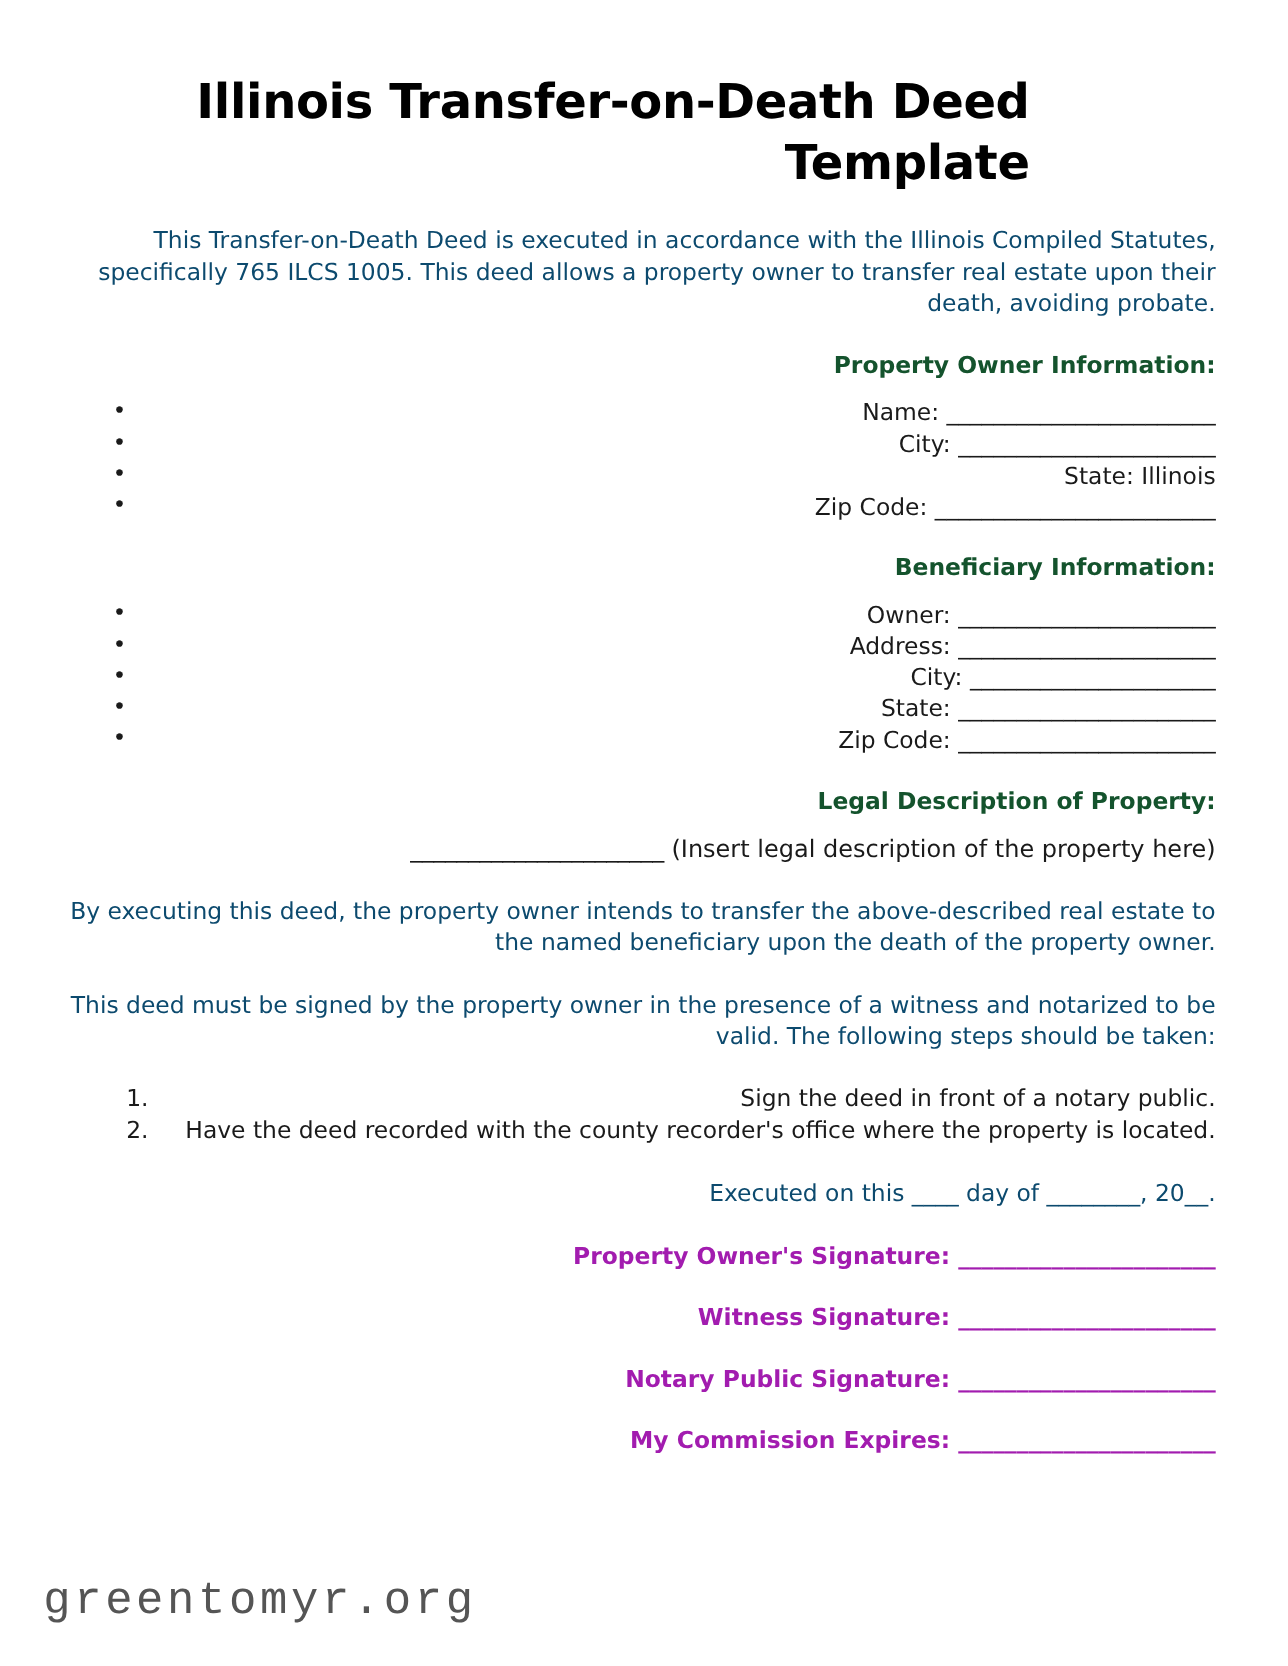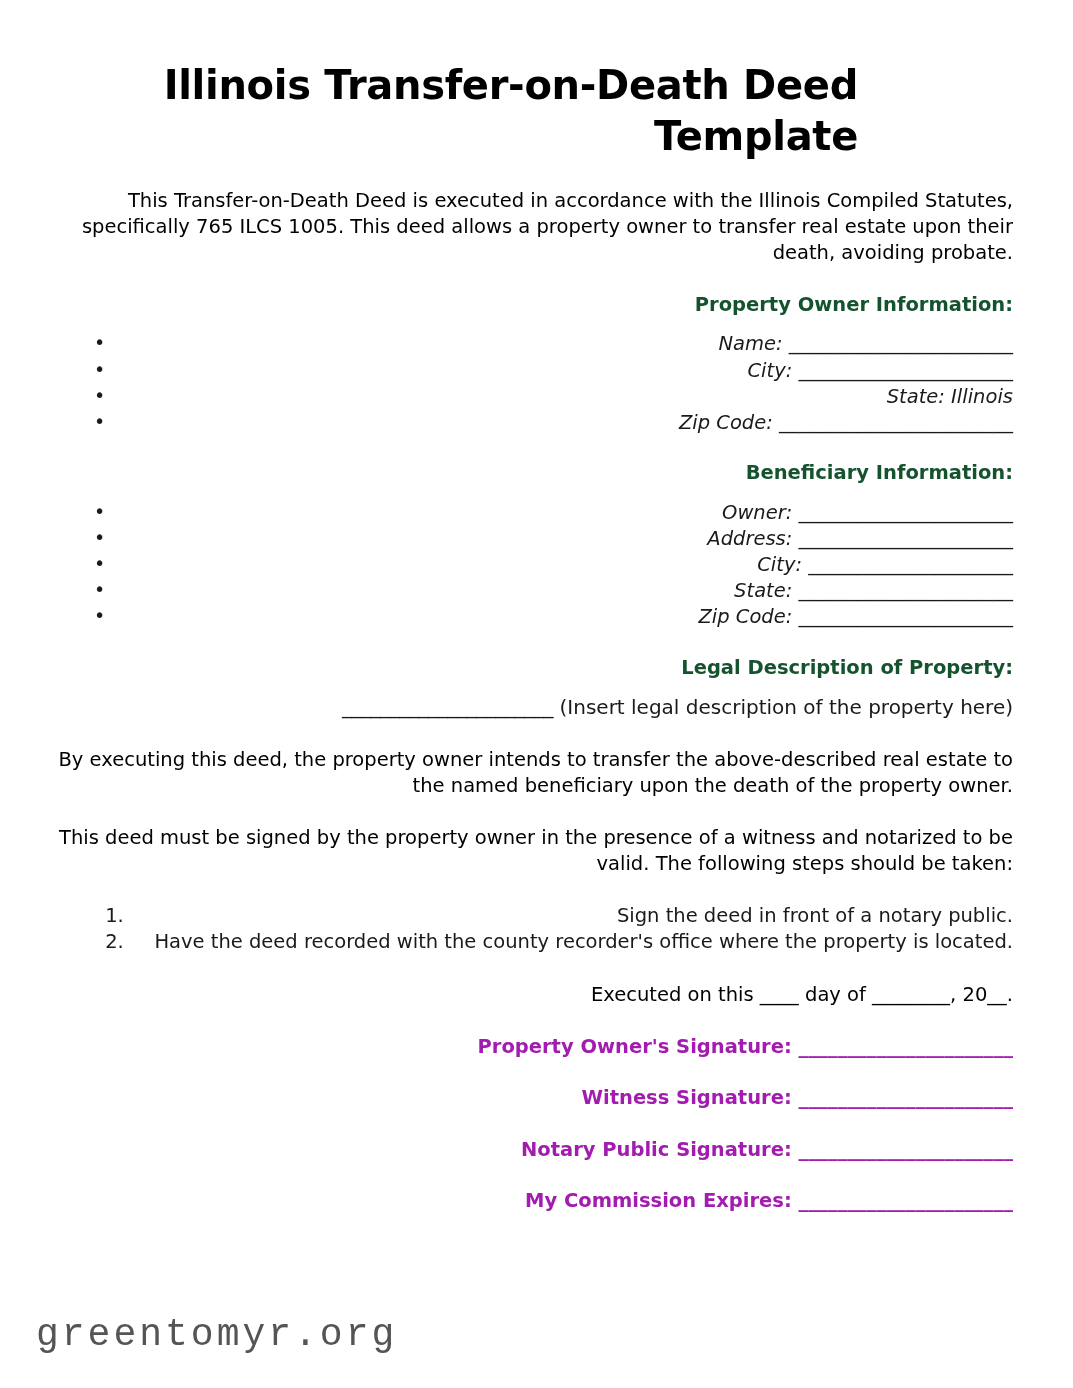--- a/index.html
+++ b/index.html
@@ -31,34 +31,33 @@
     letter-spacing: -0.3px;
     margin: 0 0 26px 0;
     max-width: 800px;
     color: #000;
   }
   p.body-para {
     font-size: 19.5px;
     line-height: 1.34;
     margin: 0 0 26px 0;
     max-width: 955px;
-    color: #000000;
+    color: #0c4a6e;
   }
   h2.section-head {
     font-size: 19.5px;
     font-weight: bold;
     line-height: 1.3;
     margin: 0 0 14px 0;
     color: #14532d;
   }
   ul.field-list {
     margin: 0 0 24px 0;
     padding: 0 0 0 54px;
     list-style: none;
-    font-style: italic;
   }
   ul.field-list li {
     font-size: 19.5px;
     line-height: 1.345;
     position: relative;
     white-space: nowrap;
   }
   ul.field-list li::before {
     content: "\2022";
     position: absolute;

